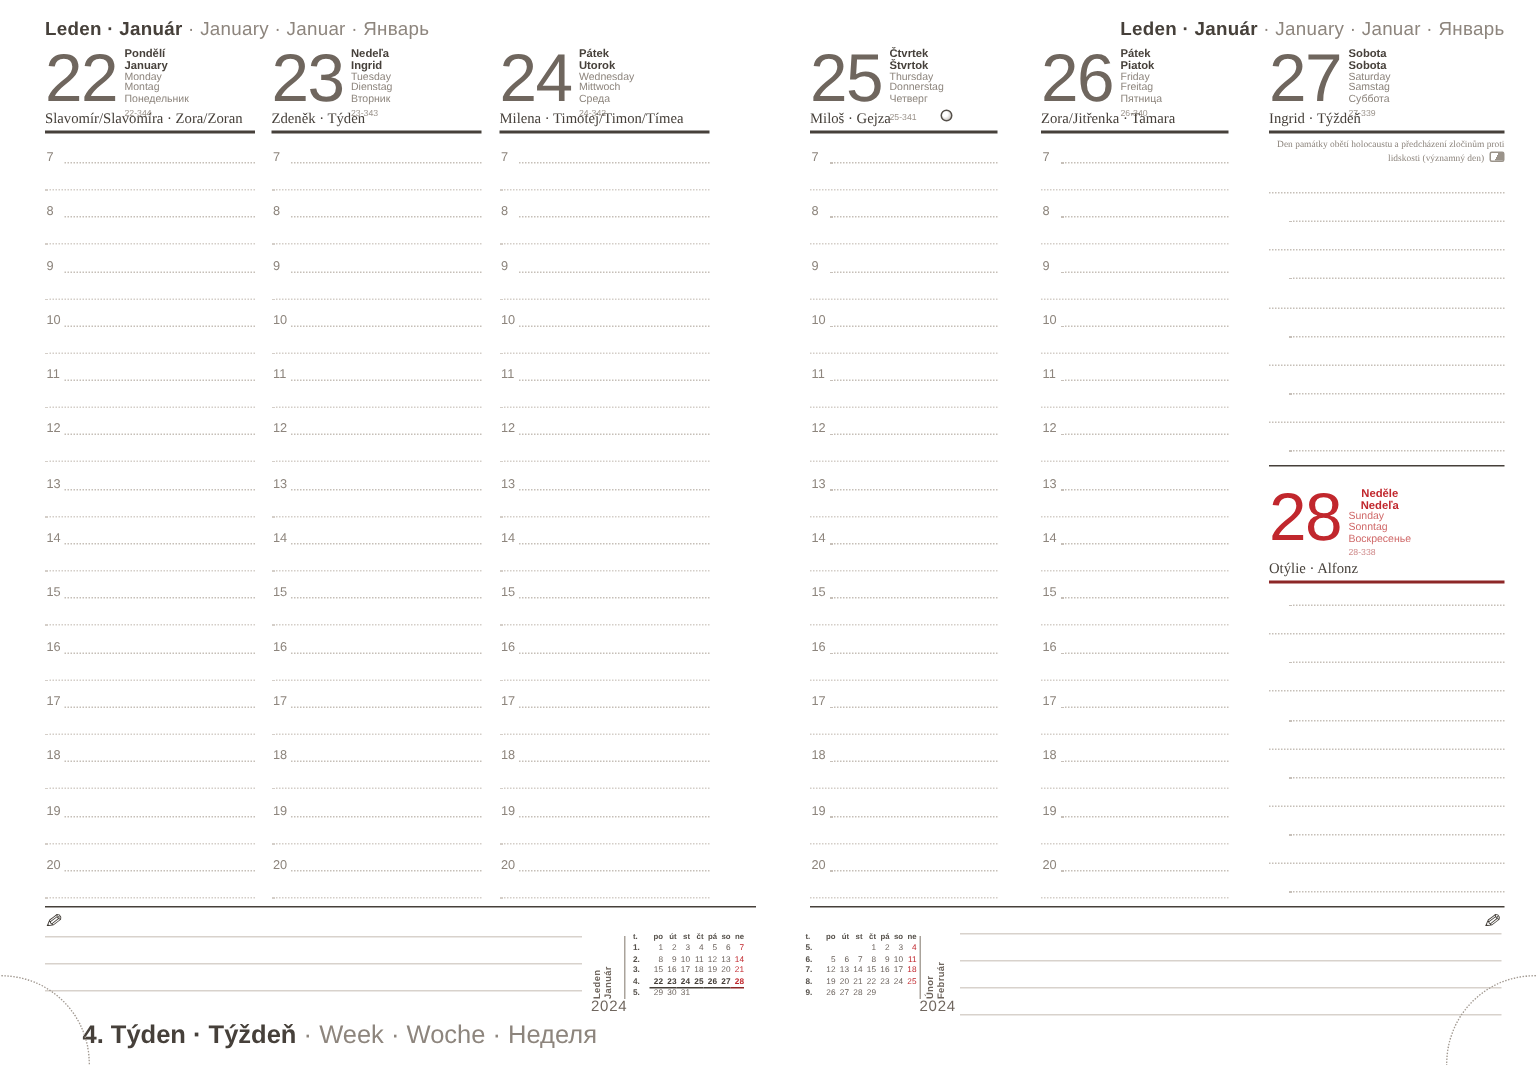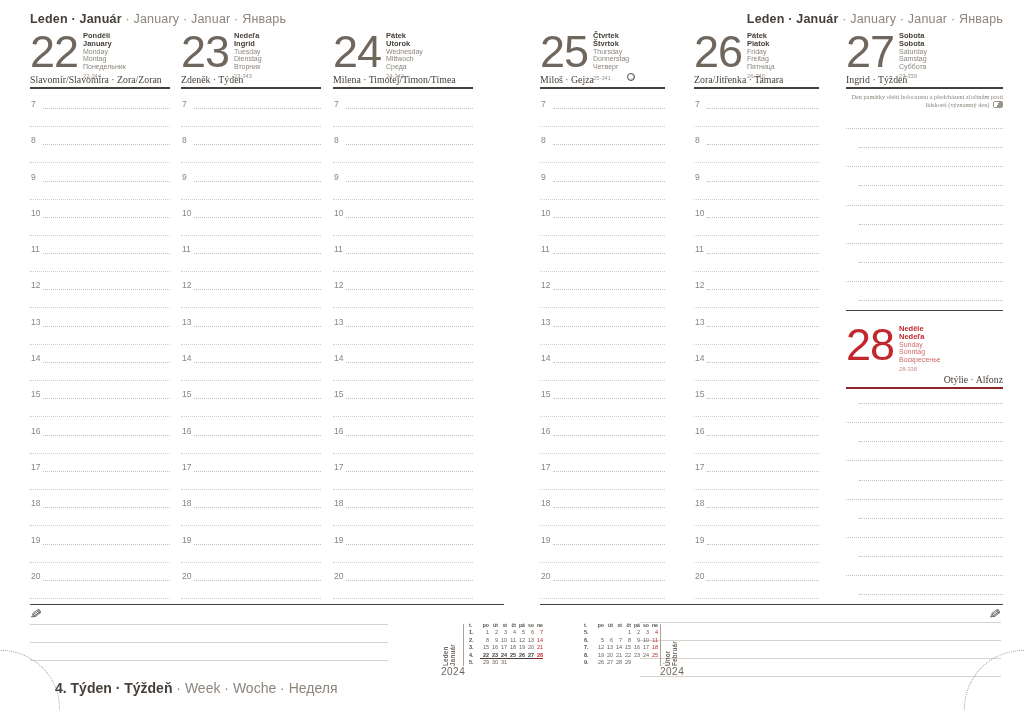--- a/index.html
+++ b/index.html
@@ -22,23 +22,23 @@
 
   .day-head{position:relative;height:57px;}
   .day-num{position:absolute;left:0;top:-3px;font-size:45px;line-height:45px;color:#6f665e;letter-spacing:-1px;}
   .day-labels{position:absolute;left:53px;top:0;font-size:7px;line-height:7.8px;color:#8d857d;white-space:nowrap;}
   .day-label.b{font-weight:700;color:#46403a;font-size:7.5px;}
   .day-doy{margin-top:2px;font-size:5.8px;color:#9c948c;}
   .namedays{position:absolute;left:0;right:0;bottom:0;padding-bottom:2px;border-bottom:2px solid #46403a;
             font-family:"Liberation Serif",serif;font-size:9.8px;color:#46403a;white-space:nowrap;overflow:hidden;}
   .red .day-num{color:#c1272d;}
   .red .day-label{color:#d06a6a;}
-  .red .day-label.b{color:#c1272d;}
+  .red .day-label.b{color:#c1272d;text-align:center;}
   .red .day-doy{color:#d08c8c;}
-  .red .namedays{border-bottom-color:#8d2727;text-align:right;}
+  .red .namedays{border-bottom-color:#8d2727;}
 
   .moon{display:inline-block;width:6px;height:6px;border:1.5px solid #55504a;border-radius:50%;
         margin-left:16px;vertical-align:-1px;background:radial-gradient(circle at 35% 35%,#fff 30%,#b7b0a9 100%);}
 
   
   .hour-grid{position:relative;margin-top:8px;}
   .hour{position:relative;height:36.3px;}
   .hnum{position:absolute;left:1px;top:2px;font-size:8.5px;color:#8d857d;}
   .hl{position:absolute;left:13px;right:0;top:11px;border-top:1px dotted #c6bfb8;}
   .half{position:absolute;left:0;right:0;top:29px;border-top:1px dotted #d4cec8;}
@@ -62,25 +62,25 @@
   .pencil{position:absolute;top:606px;font-size:14px;color:#3f3a34;}
   .pencil::before{content:"\270E";display:inline-block;transform:scaleX(-1) rotate(-8deg);}
   .page-left .pencil{left:0;}
   .page-right .pencil{right:2px;}
   .nline{position:absolute;height:0;border-top:1px solid #d8d2cc;}
   .page-left .nline{left:0;width:358px;}
   .page-right .nline{left:100px;right:2px;}
   .nline.n1{top:624px}.nline.n2{top:642px}.nline.n3{top:660px}
   .nline.n4{top:622px}.nline.n5{top:640px}.nline.n6{top:658px}.nline.n7{top:676px}
 
-  .pfooter{position:absolute;top:680px;left:25px;font-size:14px;color:#8d857d;white-space:nowrap;}
+  .pfooter{position:absolute;top:680px;left:25px;font-size:17px;color:#8d857d;white-space:nowrap;}
   .pfooter b{color:#46403a;}
 
   
-  .mini-cal{position:absolute;top:620px;width:132px;height:60px;font-size:5.5px;color:#6b625c;margin-left:47px;}
+  .mini-cal{position:absolute;top:620px;width:132px;height:60px;font-size:5.5px;color:#6b625c;}
   .mini-cal.left{left:362px;}
   .mini-cal.right{left:-3px;}
   .vlabel{position:absolute;writing-mode:vertical-rl;transform:rotate(180deg);font-size:6.3px;font-weight:700;
           color:#6f665e;line-height:7px;letter-spacing:.2px;height:42px;top:4px;}
   .mini-cal.left .vlabel{left:3px;}
   .mini-cal.right .vlabel{left:80px;}
   .cal-sep{position:absolute;top:4px;height:42px;border-left:1px solid #aaa39b;}
   .mini-cal.left .cal-sep{left:24px;}
   .mini-cal.right .cal-sep{left:76px;}
   .cal-table{position:absolute;top:2px;}

